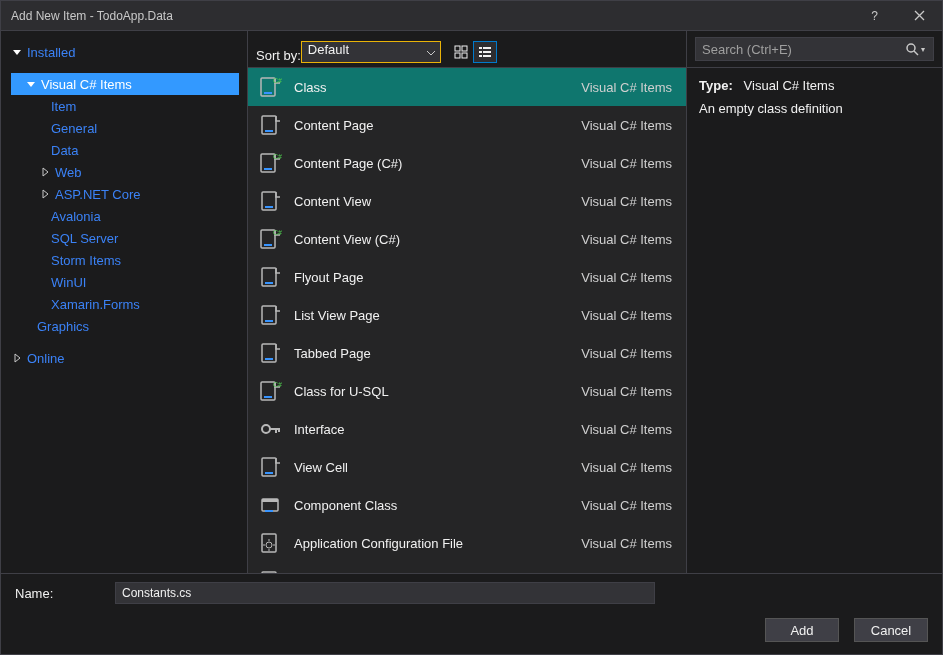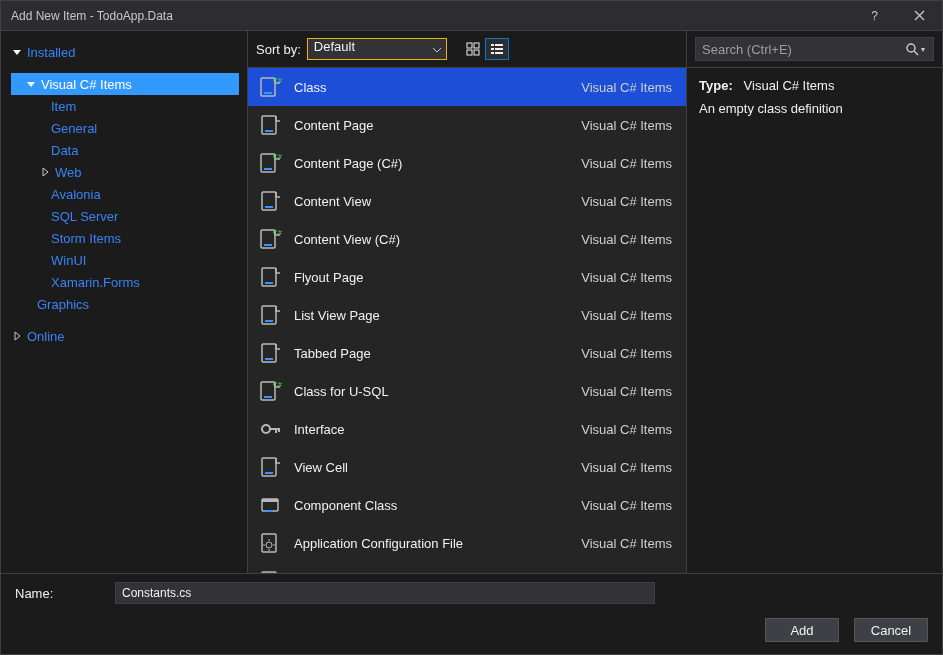--- a/index.html
+++ b/index.html
@@ -68,23 +68,22 @@
     flex: 1;
     display: flex;
     flex-direction: column;
     min-width: 0;
     border-left: 1px solid #3f3f46;
     border-right: 1px solid #3f3f46;
   }
   .center-toolbar {
     height: 36px;
     display: flex;
-    align-items: center;
+    align-items: flex-end;
     padding: 4px 8px;
-    gap: 6px;
   }
   .sort-label { color: #f1f1f1; }
   .sort-select {
     background: #333337;
     border: 1px solid #eab308;
     color: #f1f1f1;
     height: 22px;
     width: 140px;
     padding: 0 20px 0 6px;
     position: relative;
@@ -109,21 +108,21 @@
   }
   .item-row {
     height: 38px;
     display: flex;
     align-items: center;
     padding: 0 14px 0 10px;
     gap: 12px;
     cursor: pointer;
     color: #f1f1f1;
   }
-  .item-row.selected { background: #1d4ed8; }
+  .item-row.selected { background: #0f766e; }
   .item-icon {
     width: 24px; height: 24px;
     display: flex; align-items: center; justify-content: center;
   }
   .item-name { flex: 1; white-space: nowrap; overflow: hidden; text-overflow: ellipsis; }
   .item-cat { color: #d0d0d0; white-space: nowrap; }
 
   
   .item-list::-webkit-scrollbar { width: 14px; background: #252526; }
   .item-list::-webkit-scrollbar-thumb { background: #686868; }
@@ -235,20 +234,28 @@
         <span class="tree-label">Data</span>
       </div>
     <div class="tree-row" style="padding-left:28px">
       <span class="tree-arrow">
           <svg viewBox="0 0 10 10">
             <path d="M3 1 L8 5 L3 9 Z" fill="none" stroke="#c8c8c8"></path>
           </svg>
         </span>
       <span class="tree-label">Web</span>
     </div>
+    <div class="tree-row" style="padding-left:28px">
+      <span class="tree-arrow">
+          <svg viewBox="0 0 10 10">
+            <path d="M3 1 L8 5 L3 9 Z" fill="none" stroke="#c8c8c8"></path>
+          </svg>
+        </span>
+      <span class="tree-label">ASP.NET Core</span>
+    </div>
     <div class="tree-row" style="padding-left:40px">
         <span class="tree-label">Avalonia</span>
       </div>
     <div class="tree-row" style="padding-left:40px">
         <span class="tree-label">SQL Server</span>
       </div>
     <div class="tree-row" style="padding-left:40px">
         <span class="tree-label">Storm Items</span>
       </div>
     <div class="tree-row" style="padding-left:40px">

